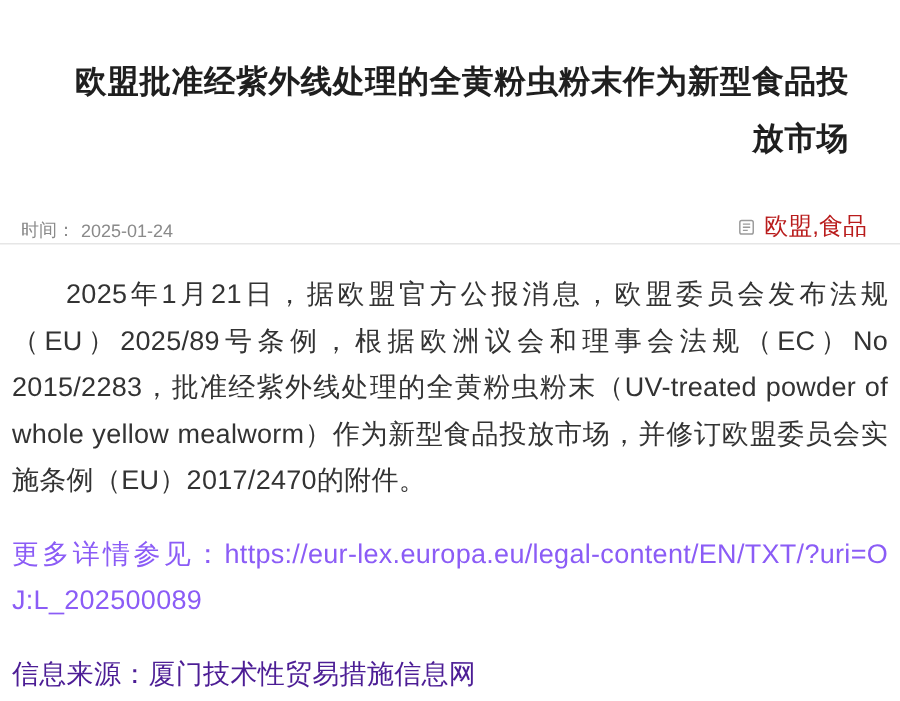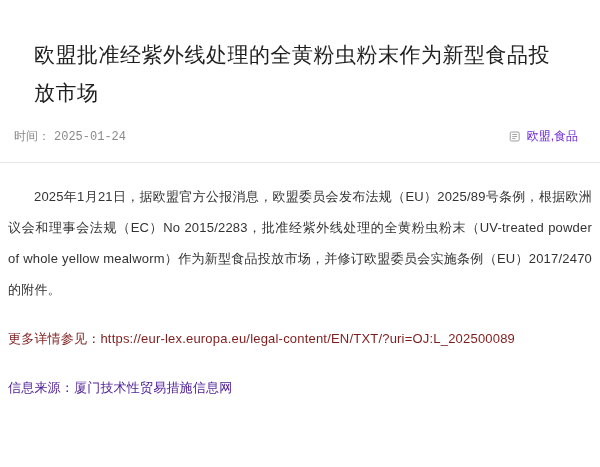--- a/index.html
+++ b/index.html
@@ -18,87 +18,87 @@
     position: relative;
     width: 600px;
     height: 467px;
     background: #ffffff;
     box-sizing: border-box;
   }
   .article-title {
     padding: 22px 34px 0 34px;
     font-size: 21px;
     line-height: 38px;
-    font-weight: normal;
+    font-weight: bold;
     color: #1f1f1f;
-    text-align: left;
+    text-align: right;
     letter-spacing: 0.5px;
   }
   .meta-bar {
     margin-top: 16px;
     padding: 0 18px 0 8px;
     height: 34px;
     display: flex;
-    align-items: flex-start;
+    align-items: flex-end;
     justify-content: space-between;
     font-size: 12px;
     color: #8a8a8a;
   }
   .meta-left {
     display: flex;
     align-items: center;
     gap: 4px;
     padding-left: 6px;
   }
   .meta-label {
     color: #8a8a8a;
   }
   .meta-value {
     color: #8a8a8a;
-    font-family: Liberation Mono, monospace;
+    font-family: Liberation Sans, sans-serif;
     font-size: 12px;
   }
   .meta-right {
     display: flex;
     align-items: center;
     gap: 5px;
-    color: #6d28d9;
-    font-size: 12px;
+    color: #b91c1c;
+    font-size: 16px;
     padding-right: 4px;
   }
   .tag-icon {
     display: inline-block;
     width: 13px;
     height: 13px;
     position: relative;
   }
   .tag-icon svg { display: block; }
   .divider {
     height: 1px;
     background: #e6e6e6;
     margin: 0 0 0 0;
     width: 100%;
   }
   .body-content {
     padding: 18px 8px 0 8px;
-    font-size: 13px;
+    font-size: 18px;
     line-height: 31px;
     color: #333333;
     letter-spacing: 0.2px;
   }
   .para {
     margin: 0 0 18px 0;
     text-align: justify;
     text-justify: inter-ideograph;
   }
   .para.indent {
     text-indent: 2em;
   }
   .para-link {
-    color: #7f1d1d;
+    color: #8b5cf6;
     word-break: break-all;
   }
   .source-line {
     margin: 0;
     color: #4c1d95;
   }
 </style>
 </head>
 <body>
 

